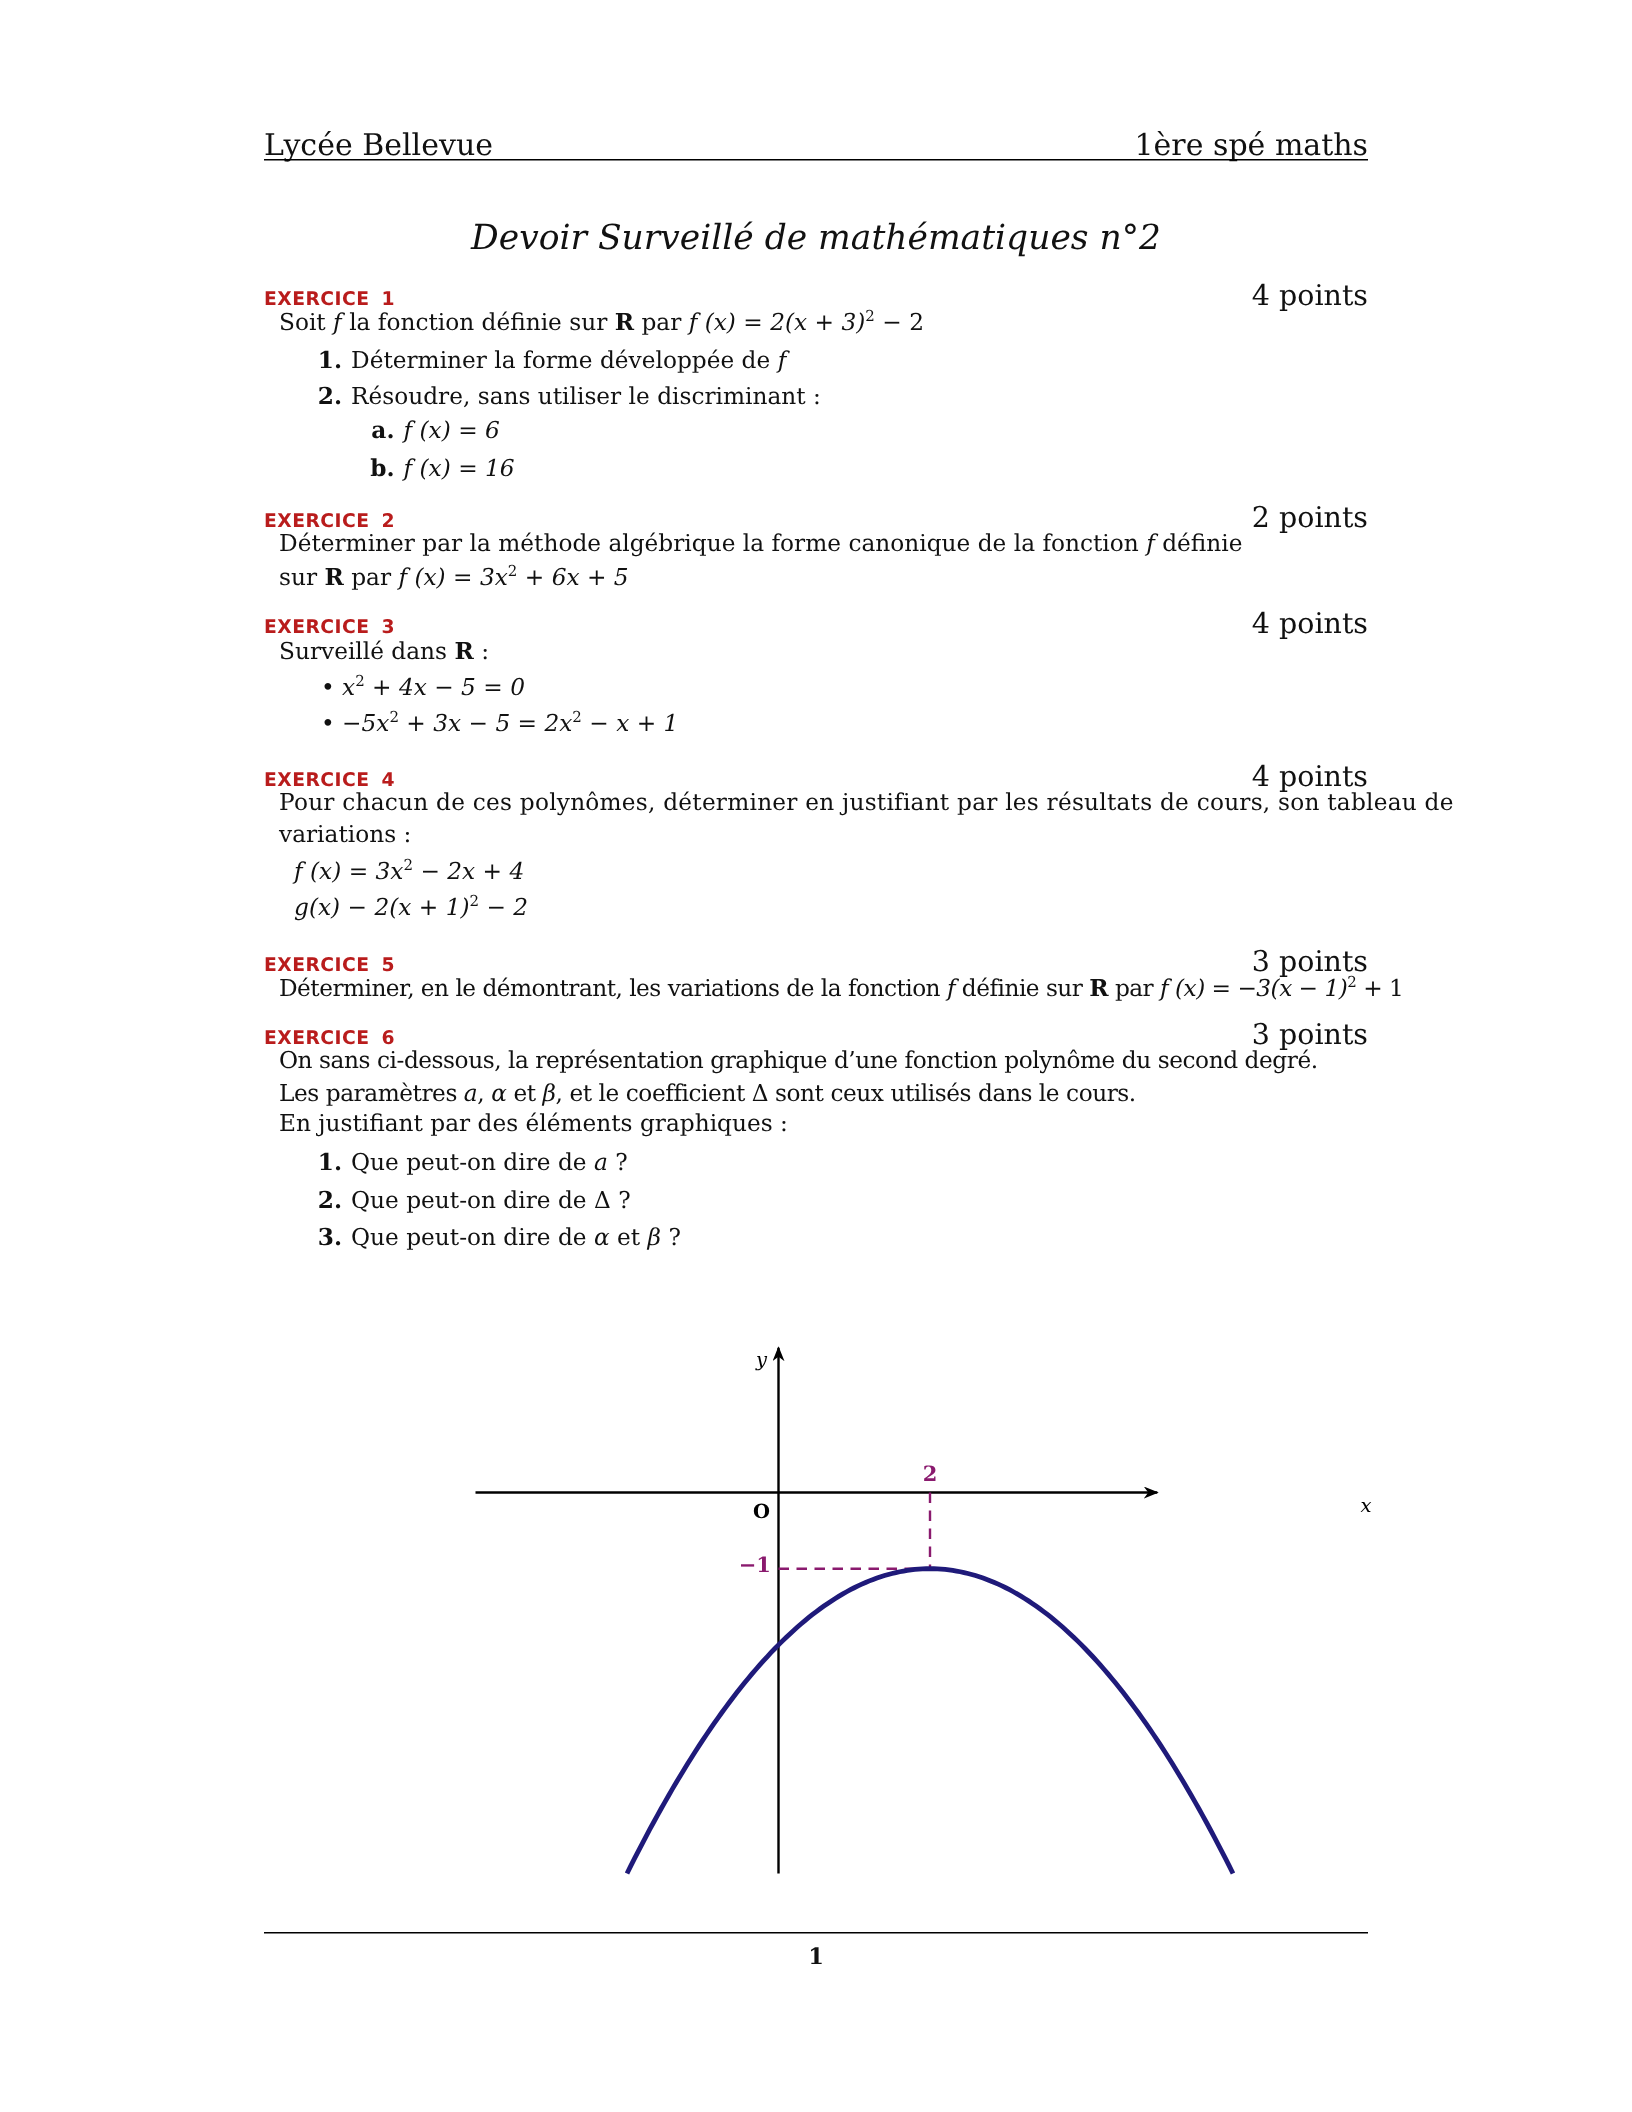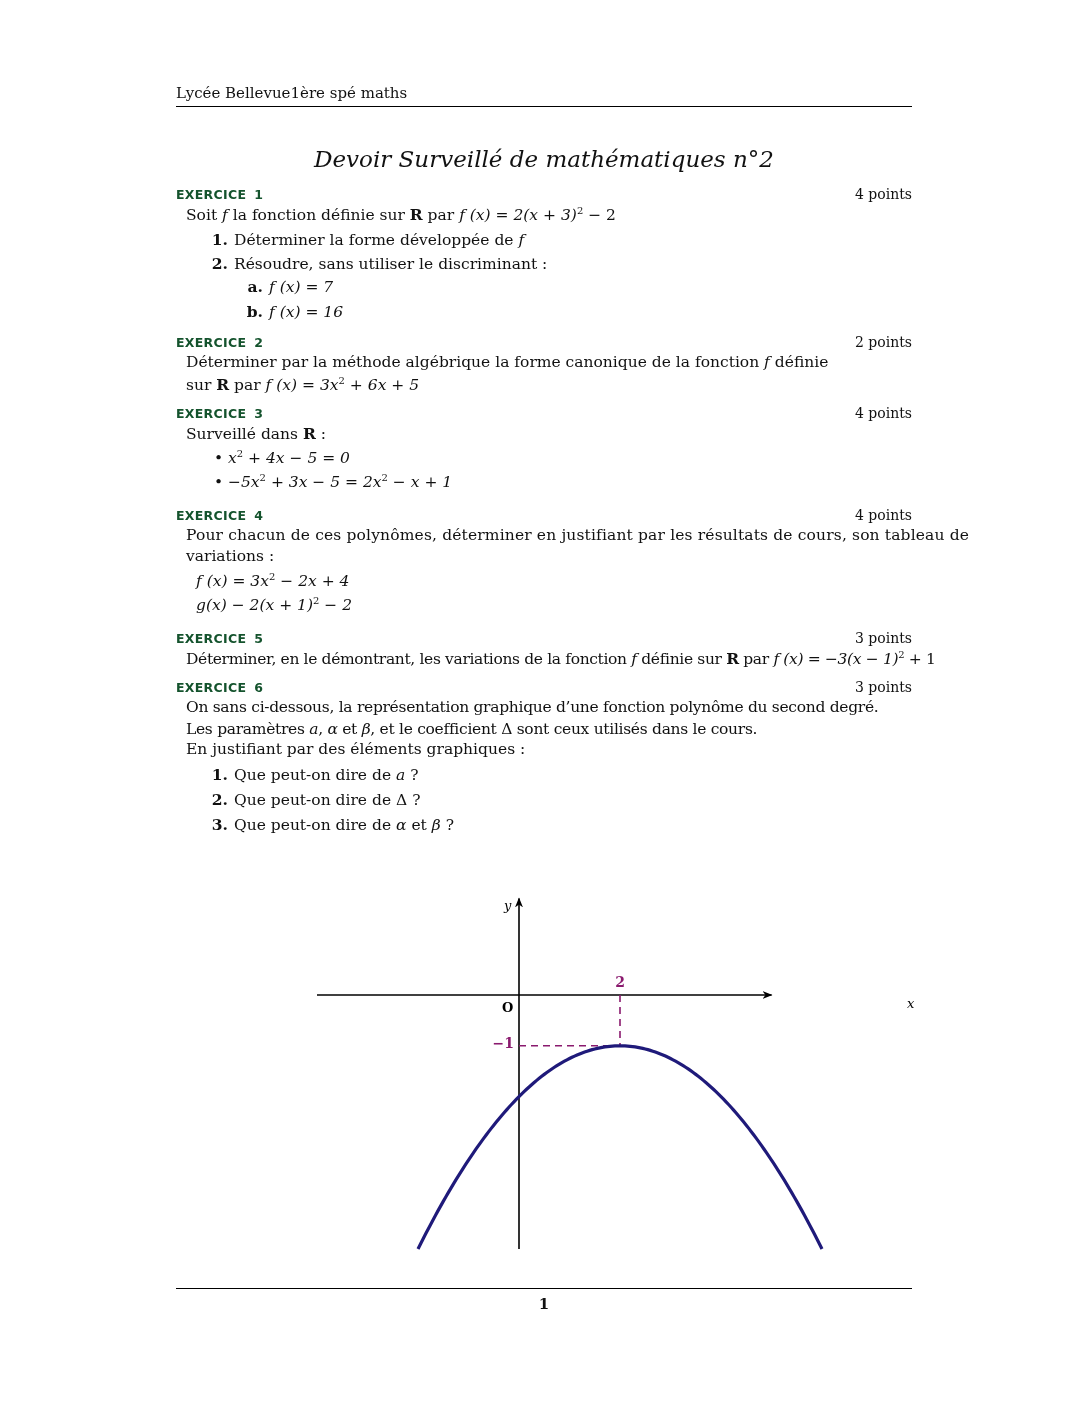--- a/index.html
+++ b/index.html
@@ -1,24 +1,24 @@
 <!DOCTYPE html>
 <html><head>
 <meta charset="utf-8">
 <style>
   html, body { margin: 0; padding: 0; background: #fff; }
   body { width: 1088px; height: 1408px; position: relative; font-family: "DejaVu Serif", "Liberation Serif", serif; color: #111; overflow: hidden; }
   .page { position: absolute; left: 176px; top: 0; width: 736px; }
-  .hdr { position: absolute; top: 84px; left: 0; width: 736px; font-size: 15px; display: flex; }
+  .hdr { position: absolute; top: 84px; left: 0; width: 736px; font-size: 20px; display: flex; justify-content: space-between; }
   .hdr-rule { position: absolute; top: 106px; left: 0; width: 736px; height: 0; border-top: 1.6px solid #000; }
   .title { position: absolute; top: 146px; left: 0; width: 736px; text-align: center; font-size: 23px; font-style: italic; }
   .ex-head { position: absolute; left: 0; width: 736px; display: flex; justify-content: space-between; align-items: baseline; }
-  .ex-label { font-family: "DejaVu Sans", "Liberation Sans", sans-serif; font-weight: bold; font-size: 12.5px; color: #14532d; letter-spacing: 0.3px; }
+  .ex-label { font-family: "DejaVu Sans", "Liberation Sans", sans-serif; font-weight: bold; font-size: 12.5px; color: #b91c1c; letter-spacing: 0.3px; }
   .ex-label .num { margin-left: 8px; }
-  .ex-pts { font-size: 14px; }
+  .ex-pts { font-size: 19px; }
   .line { position: absolute; left: 0; font-size: 15.5px; white-space: nowrap; margin-left: 10px; }
   .it { font-style: italic; }
   .bb { font-weight: bold; }
   sup { font-size: 10px; vertical-align: 6px; line-height: 0; }
   .enum-n { font-weight: bold; display: inline-block; width: 22px; text-align: right; margin-right: 6px; }
   .bullet { display: inline-block; width: 14px; }
   .footer-rule { position: absolute; top: 1288px; left: 0; width: 736px; border-top: 1px solid #000; }
   .footer-page { position: absolute; top: 1295px; left: 0; width: 736px; text-align: center; font-size: 15px; font-weight: bold; }
   svg.graph { position: absolute; left: 0; top: 0; }
 </style>
@@ -41,21 +41,21 @@
   <div class="line" style="top:205px">
     <span>Soit </span><span class="it">f</span><span> la fonction définie sur </span><span class="bb">R</span><span> par </span><span class="it">f (x) = 2(x + 3)</span><sup>2</sup><span> − 2</span>
   </div>
   <div class="line" style="top:230px; left:20px">
     <span class="enum-n">1.</span><span>Déterminer la forme développée de </span><span class="it">f</span>
   </div>
   <div class="line" style="top:254px; left:20px">
     <span class="enum-n">2.</span><span>Résoudre, sans utiliser le discriminant :</span>
   </div>
   <div class="line" style="top:277px; left:55px">
-    <span class="enum-n">a.</span><span class="it">f (x) = 7</span>
+    <span class="enum-n">a.</span><span class="it">f (x) = 6</span>
   </div>
   <div class="line" style="top:302px; left:55px">
     <span class="enum-n">b.</span><span class="it">f (x) = 16</span>
   </div>
 
   <div class="ex-head" style="top:334px">
     <span class="ex-label"><span>EXERCICE</span><span class="num">2</span></span>
     <span class="ex-pts">2 points</span>
   </div>
   <div class="line" style="top:353px">

